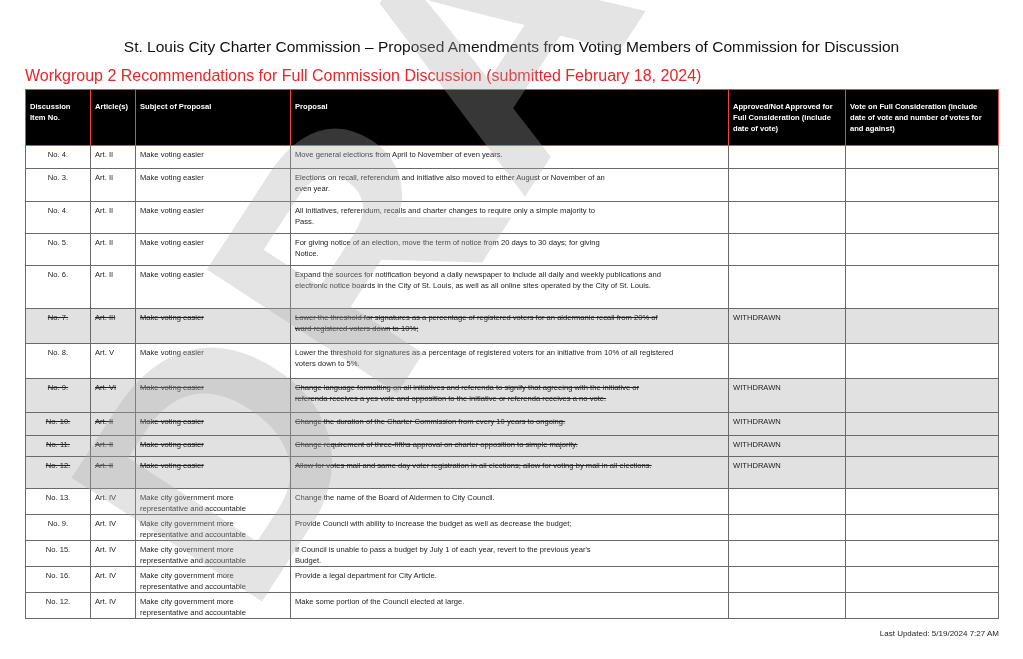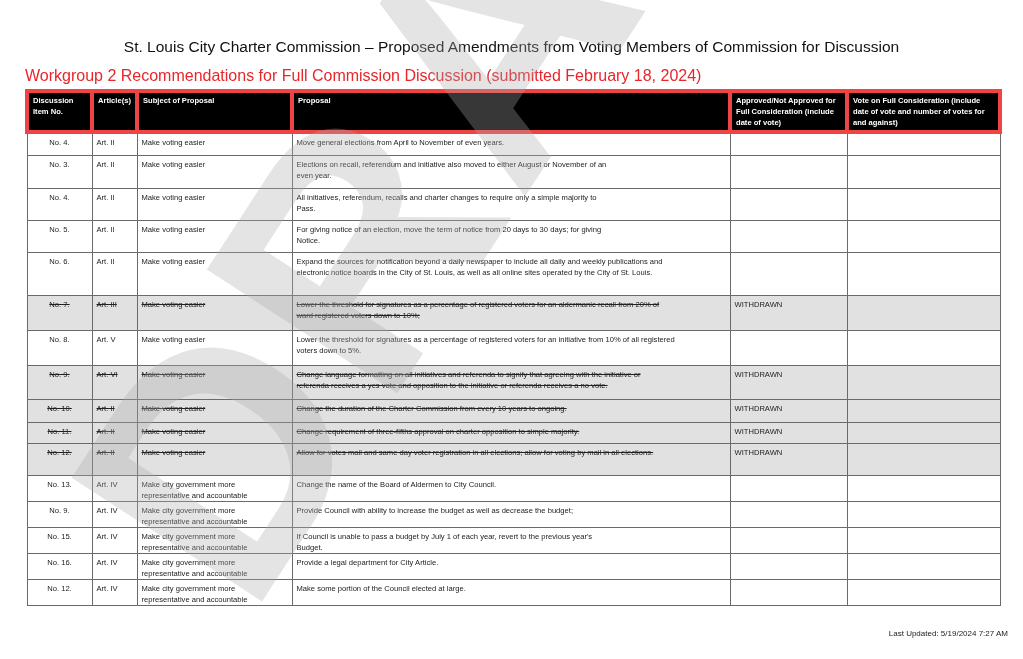--- a/index.html
+++ b/index.html
@@ -16,32 +16,32 @@
   }
   .watermark {
     position: absolute; left: 0; top: 0; width: 1023px; height: 659px; pointer-events: none;
   }
   table.grid {
     position: absolute; left: 25px; top: 89px; width: 973px;
     border-collapse: collapse; table-layout: fixed; font-size: 7.6px; line-height: 11px;
   }
   table.grid th {
     background: #000; color: #fff; text-align: left; vertical-align: top;
-    font-weight: bold; padding: 2px 4px; height: 31px; border: 4px solid #ef4444;
+    font-weight: bold; padding: 11px 4px; height: 31px; border: 1px solid #ef4444;
     font-size: 7.6px;
   }
   table.grid td {
     border: 1px solid #6a6a6a; vertical-align: top; padding: 3px 4px 0 4px;
     background: transparent; color: #222;
   }
   table.grid td.num { text-align: center; }
   tr.withdrawn td { background: rgba(200,200,200,0.55); }
   tr.withdrawn td.strike span { text-decoration: line-through; }
   .footer {
-    position: absolute; right: 15px; top: 629px; font-size: 8px; color: #222;
+    position: absolute; right: 24px; top: 629px; font-size: 8px; color: #222;
   }
   td span { white-space: pre-line; }
 </style>
 </head>
 <body>
 
 <div class="title">St. Louis City Charter Commission – Proposed Amendments from Voting Members of Commission for Discussion</div>
 <div class="subtitle">Workgroup 2 Recommendations for Full Commission Discussion (submitted February 18, 2024)</div>
 
 <table class="grid">

